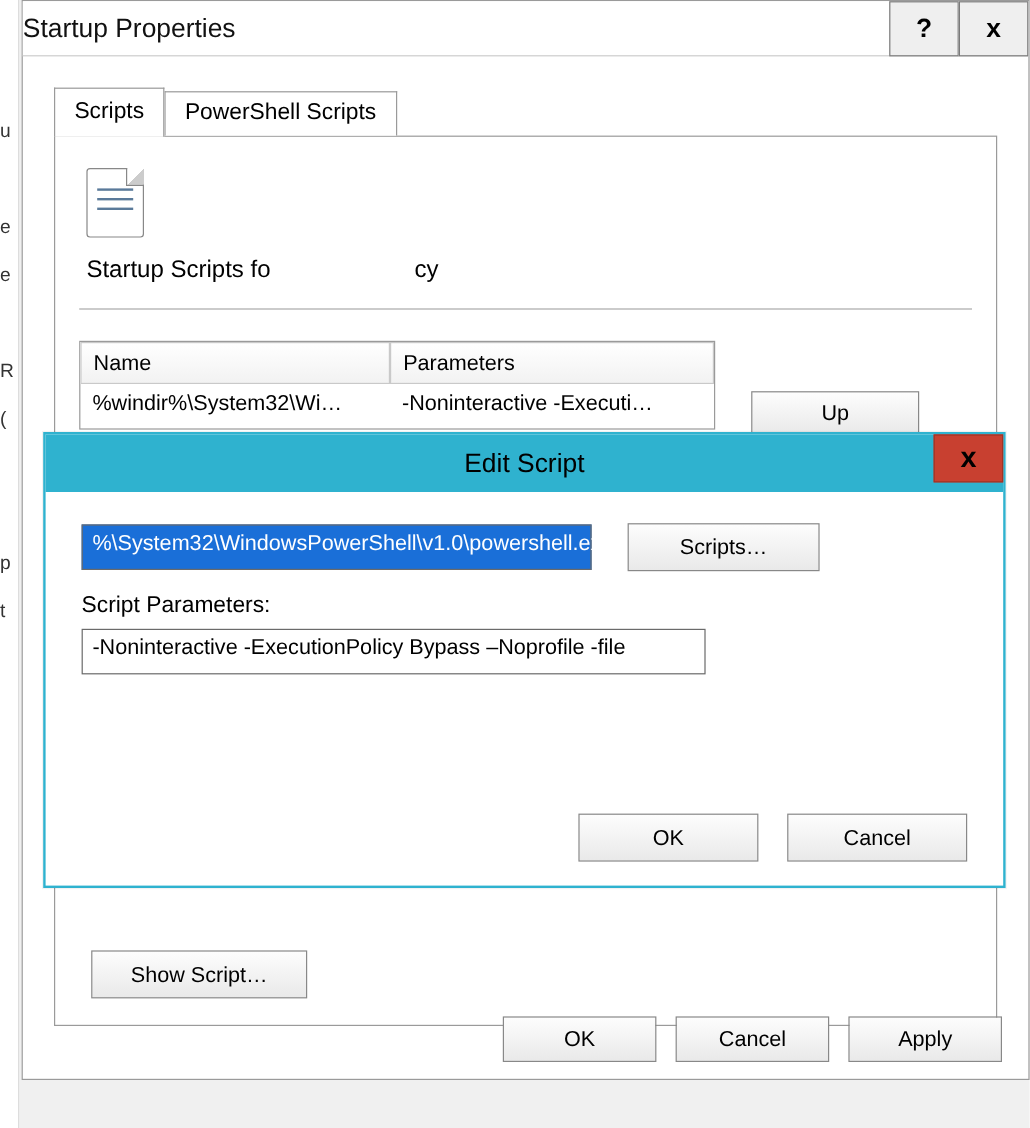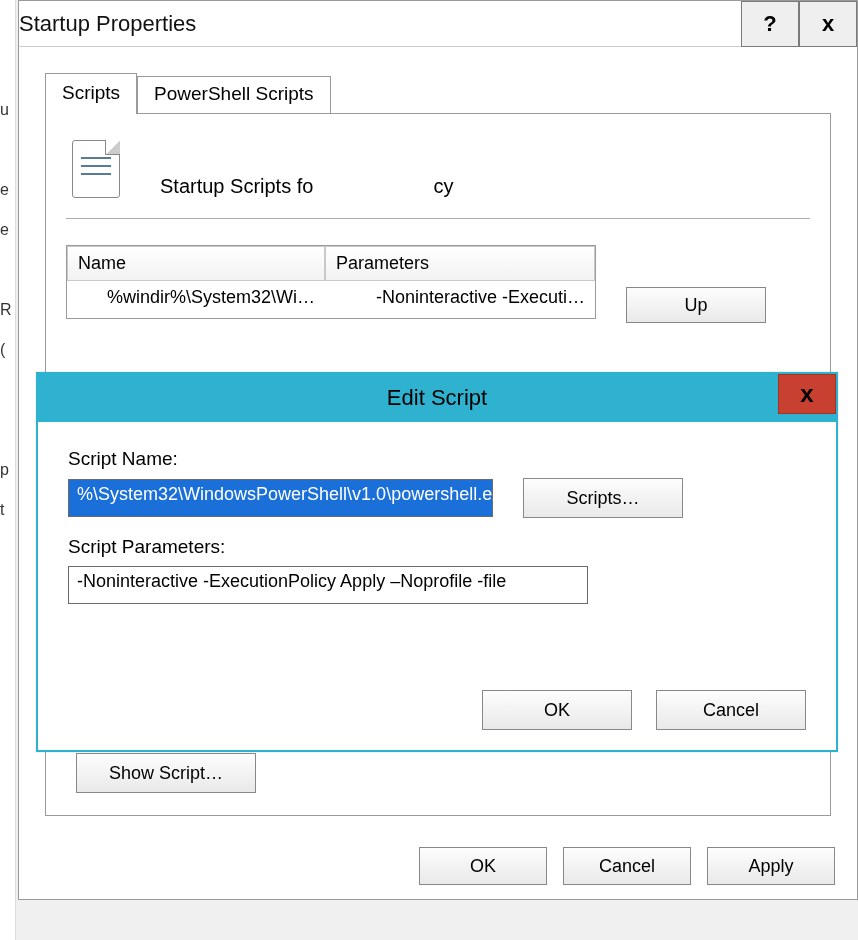--- a/index.html
+++ b/index.html
@@ -94,23 +94,24 @@
     margin-bottom: -1px;
   }
   .tab-panel {
     border: 1px solid #9a9a9a;
     padding: 22px 20px 22px 20px;
     min-height: 700px;
     background: #fff;
   }
   .panel-header {
     display: flex;
-    align-items: flex-end;
-    gap: 40px;
+    align-items: flex-start;
+    gap: 16px;
     padding: 4px 0 20px 6px;
+    flex-direction: column;
   }
   .script-icon {
     width: 48px;
     height: 58px;
     border: 1px solid #888;
     border-radius: 3px;
     background: #fff;
     position: relative;
     flex: 0 0 auto;
   }
@@ -165,21 +166,20 @@
   .col-name { width: 258px; }
   .col-params { flex: 1; }
   .list-row {
     display: flex;
   }
   .list-row .cell {
     padding: 6px 10px 10px 10px;
     font-size: 18px;
     white-space: nowrap;
     overflow: hidden;
-    text-align: right;
   }
   .list-row .cell-name { width: 258px; }
   .list-row .cell-params { flex: 1; }
   .side-buttons {
     display: flex;
     flex-direction: column;
     gap: 10px;
     padding-top: 42px;
   }
   .win-btn {
@@ -202,21 +202,21 @@
     bottom: 14px;
     right: 22px;
     display: flex;
     gap: 16px;
   }
   .parent-footer .win-btn { min-width: 128px; height: 38px;}
   
   .child-dialog {
     position: absolute;
     left: 36px;
-    top: 372px;
+    top: 360px;
     width: 802px;
     height: 380px;
     border: 2px solid #2fb2cf;
     background: #fff;
     box-shadow: 0 0 0 1px rgba(0,0,0,0.05);
     z-index: 10;
   }
   .child-titlebar {
     height: 48px;
     background: #2fb2cf;
@@ -361,30 +361,29 @@
 
 <div class="child-dialog">
   <div class="child-titlebar">
     <span class="child-title">Edit Script</span>
     <div class="child-close">
         <span>x</span>
       </div>
   </div>
   <div class="child-body">
     <div class="field-row">
-      <div class="field-label">Script Name:</div>
       <div class="field-line">
         <div class="text-input selected">%\System32\WindowsPowerShell\v1.0\powershell.exe</div>
         <button class="win-btn browse-btn"><span>Scripts…</span></button>
       </div>
     </div>
     <div class="field-row">
       <div class="field-label">Script Parameters:</div>
       <div class="field-line">
-        <div class="text-input params">-Noninteractive -ExecutionPolicy Apply –Noprofile -file</div>
+        <div class="text-input params">-Noninteractive -ExecutionPolicy Bypass –Noprofile -file</div>
       </div>
     </div>
   </div>
   <div class="child-footer">
     <button class="win-btn"><span>OK</span></button>
     <button class="win-btn"><span>Cancel</span></button>
   </div>
 </div>
 
 </body></html>

